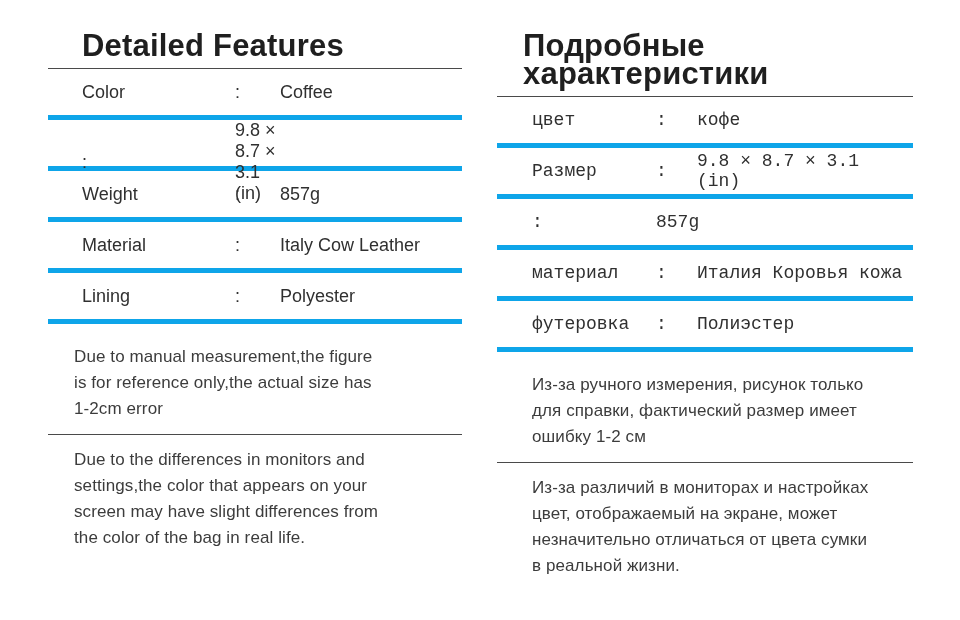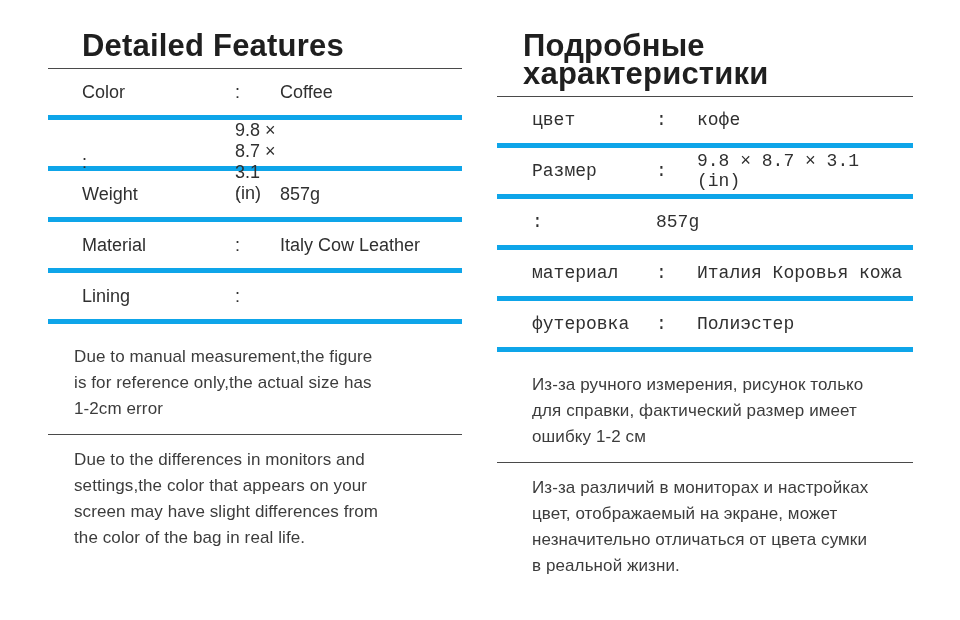--- a/index.html
+++ b/index.html
@@ -84,20 +84,21 @@
       <span class="val">857g</span>
     </div>
     <div class="row">
       <span class="lbl">Material</span>
       <span class="sep">:</span>
       <span class="val">Italy Cow Leather</span>
     </div>
     <div class="row">
       <span class="lbl">Lining</span>
       <span class="sep">:</span>
+      <span class="val">Polyester</span>
     </div>
 
     <p class="note note-1">Due to manual measurement,the figure
 is for reference only,the actual size has
 1-2cm error</p>
     <div class="rule rule-mid"></div>
     <p class="note note-2">Due to the differences in monitors and
 settings,the color that appears on your
 screen may have slight differences from
 the color of the bag in real life.</p>

